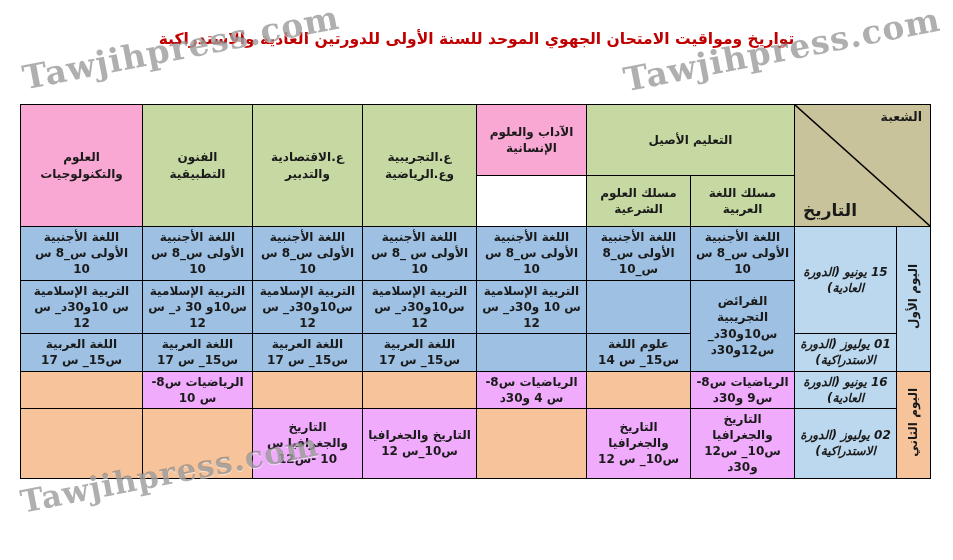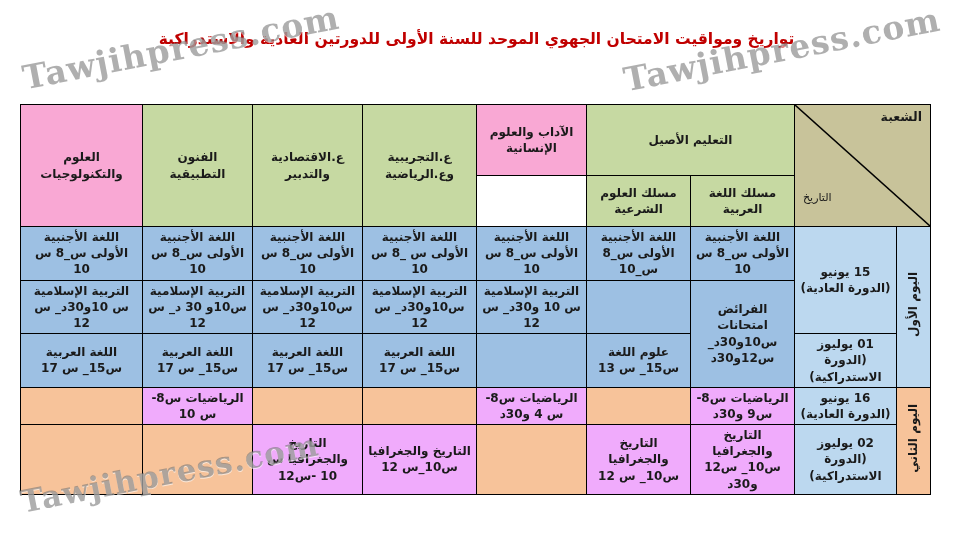--- a/index.html
+++ b/index.html
@@ -104,23 +104,23 @@
     background:#c8c39a;
     overflow:hidden;
   }
   .corner .diag{
     position:absolute;left:0;top:0;width:100%;height:100%;
   }
   .corner .lbl-top{
     position:absolute;top:4px;right:8px;font-size:12.5px;font-weight:bold;
   }
   .corner .lbl-bot{
-    position:absolute;bottom:20px;left:8px;font-size:11px;font-weight:normal;
-  }
-  .date-cell{font-size:12px;}
+    position:absolute;bottom:4px;left:8px;font-size:17px;font-weight:bold;
+  }
+  .date-cell{font-size:12px;font-style:italic;}
 </style>
 </head>
 <body>
 
 <div class="page">
 
   <div class="wm wm1">Tawjihpress.com</div>
   <div class="wm wm2">Tawjihpress.com</div>
   <div class="wm wm3">Tawjihpress.com</div>
 
@@ -170,32 +170,32 @@
       <td class="c-blue">اللغة الأجنبية الأولى س_8 س 10</td>
       <td class="c-blue">اللغة الأجنبية الأولى س_8 س_10</td>
       <td class="c-blue">اللغة الأجنبية الأولى س_8 س 10</td>
       <td class="c-blue">اللغة الأجنبية الأولى س _8 س 10</td>
       <td class="c-blue">اللغة الأجنبية الأولى س_8 س 10</td>
       <td class="c-blue">اللغة الأجنبية الأولى س_8 س 10</td>
       <td class="c-blue">اللغة الأجنبية الأولى س_8 س 10</td>
     </tr>
 
     <tr>
-      <td class="c-blue" rowspan="2">الفرائض امتحانات س10و30د_ س12و30د</td>
+      <td class="c-blue" rowspan="2">الفرائض التجريبية س10و30د_ س12و30د</td>
       <td class="c-empty-blue"></td>
       <td class="c-blue">التربية الإسلامية س 10 و30د_ س 12</td>
       <td class="c-blue">التربية الإسلامية س10و30د_ س 12</td>
       <td class="c-blue">التربية الإسلامية س10و30د_ س 12</td>
       <td class="c-blue">التربية الإسلامية س10و 30 د_ س 12</td>
       <td class="c-blue">التربية الإسلامية س 10و30د_ س 12</td>
     </tr>
 
     <tr>
       <td class="c-lightblue date-cell">01 يوليوز (الدورة الاستدراكية)</td>
-      <td class="c-blue">علوم اللغة س15_ س 13</td>
+      <td class="c-blue">علوم اللغة س15_ س 14</td>
       <td class="c-empty-blue"></td>
       <td class="c-blue">اللغة العربية س15_ س 17</td>
       <td class="c-blue">اللغة العربية س15_ س 17</td>
       <td class="c-blue">اللغة العربية س15_ س 17</td>
       <td class="c-blue">اللغة العربية س15_ س 17</td>
     </tr>
 
     <tr>
       <td class="sideband orange" rowspan="2">
         <span class="vtxt">اليوم الثاني</span>

